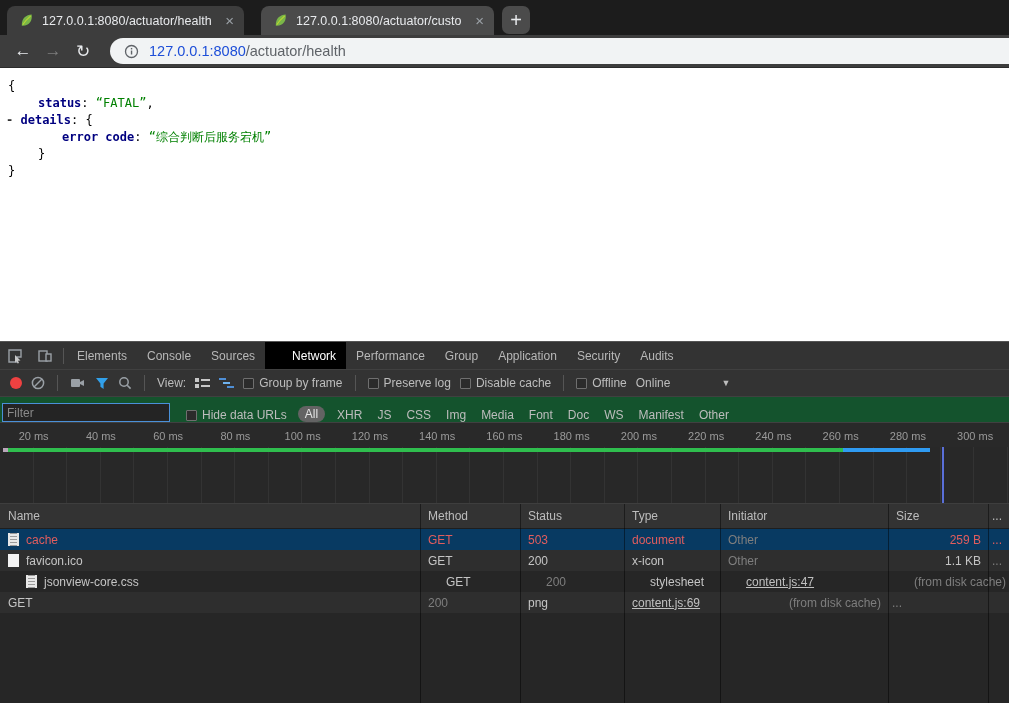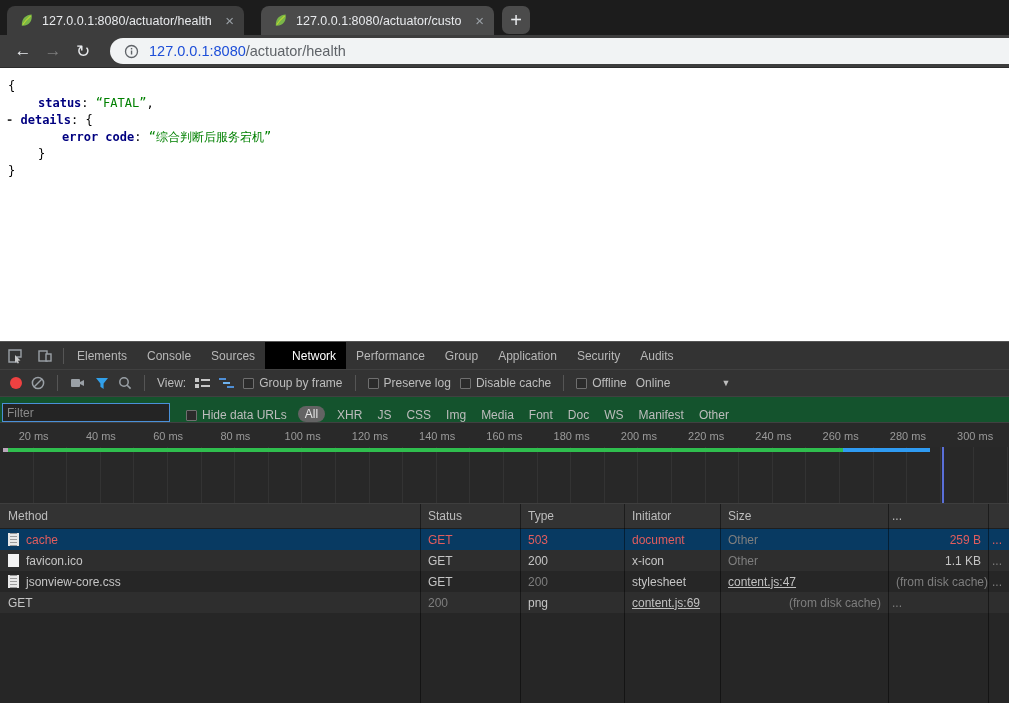--- a/index.html
+++ b/index.html
@@ -77,21 +77,21 @@
   .ov-event-line { position:absolute; top:0; bottom:0; left:942px; width:2px; background:#5a6fd8; }
 
   .table-area { position:relative; height:284px; }
   .col-sep { position:absolute; top:0; bottom:0; width:1px; background:rgba(0,0,0,0.45); z-index:5; }
   .grid { display:grid; grid-template-columns:420px 100px 104px 96px 168px 100px 21px; align-items:center; }
   .thead { height:25px; background:#333; color:#bdbdbd; border-bottom:1px solid #1e1e1e; }
   .cell { padding-left:8px; white-space:nowrap; overflow:hidden; }
   .cell.size { text-align:right; padding-right:7px; }
   .cell.wf { padding-left:4px; }
   .nrow { height:21px; color:#c5c5c5; }
-  .nrow.odd { background:#262626; }
+  .nrow.odd { background:#262626;margin-left:18px; }
   .nrow.even { background:#2e2e2e; }
   .nrow.selected { background:#083a62; }
   .err { color:#e25d5d; }
   .dim { color:#7e7e7e; }
   .init-link { color:#c0c0c0; text-decoration:underline; }
   .name-cell { display:flex; align-items:center; gap:7px; }
   .doc-ico { width:11px; height:13px; background:#e8e8e8; flex:none;
              background-image:linear-gradient(#9a9a9a 1px, transparent 1px);
              background-size:7px 3px; background-position:2px 3px; background-repeat:repeat-y; }
   .plain-ico { width:11px; height:13px; background:#f2f2f2; flex:none; }
@@ -291,20 +291,21 @@
 
     <div class="table-area">
       <span class="col-sep" style="left:420px"></span>
       <span class="col-sep" style="left:520px"></span>
       <span class="col-sep" style="left:624px"></span>
       <span class="col-sep" style="left:720px"></span>
       <span class="col-sep" style="left:888px"></span>
       <span class="col-sep" style="left:988px"></span>
 
       <div class="grid thead">
+        <span class="cell">Name</span>
         <span class="cell">Method</span>
         <span class="cell">Status</span>
         <span class="cell">Type</span>
         <span class="cell">Initiator</span>
         <span class="cell">Size</span>
         <span class="cell wf">...</span>
       </div>
 
       <div class="grid nrow selected">
         <span class="cell name-cell">

